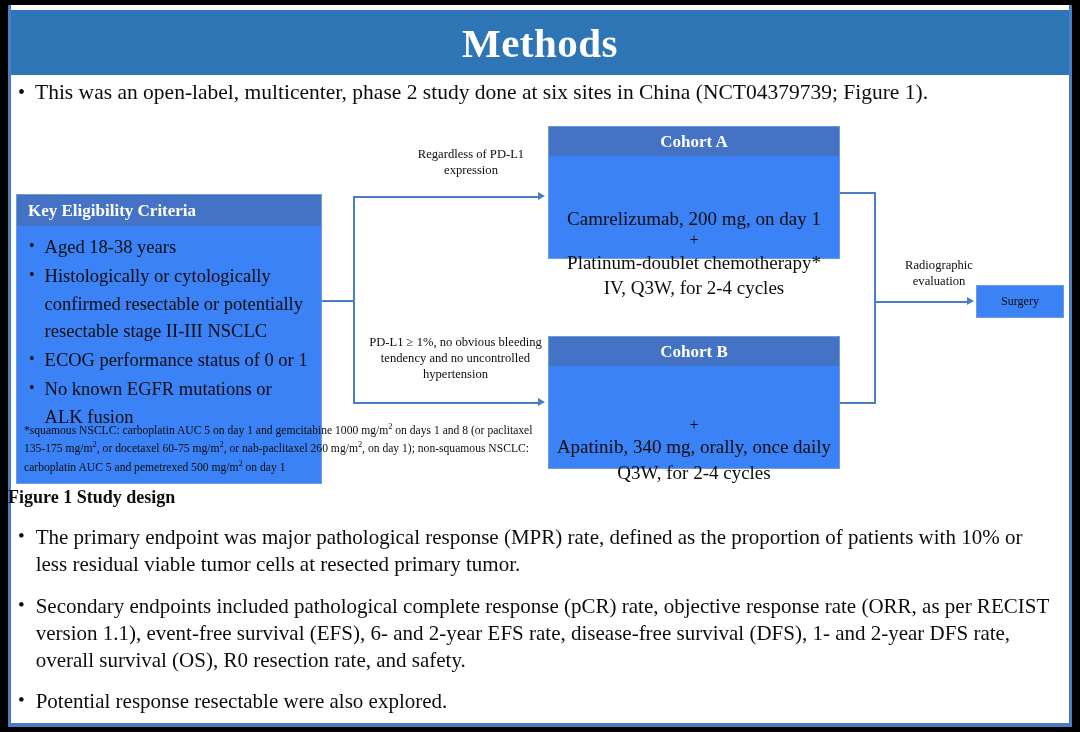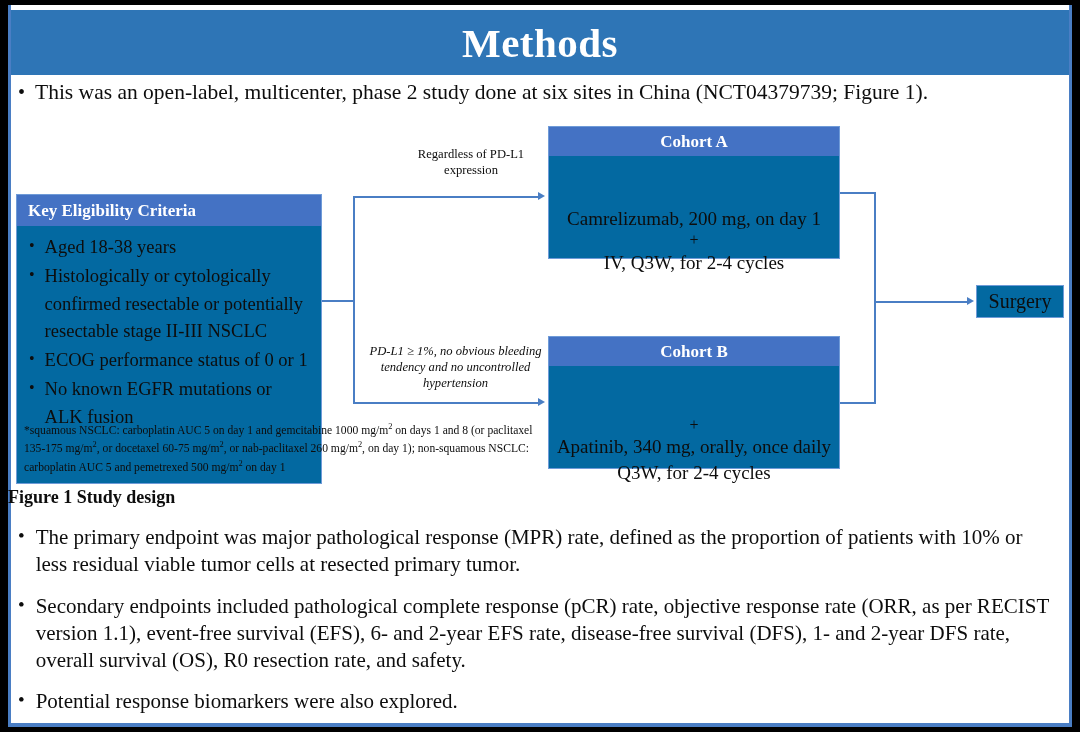--- a/index.html
+++ b/index.html
@@ -20,21 +20,21 @@
                 color:#fff;font-size:41px;font-weight:bold;letter-spacing:.5px;}
 
   
   .lead-bullet{position:absolute;left:18px;top:80px;width:1040px;
                display:flex;gap:10px;font-size:21.5px;color:#0d0d0d;line-height:1.2;}
   .lead-bullet .dot{font-size:20px;line-height:1.25;}
 
   
   .diagram{position:absolute;left:8px;top:118px;width:1064px;height:370px;}
 
-  .box{position:absolute;box-sizing:border-box;border:1px solid #6f9bd8;background:#0369a1;}
+  .box{position:absolute;box-sizing:border-box;border:1px solid #6f9bd8;background:#3b82f6;}
   .box-head{background:#4472c4;color:#fff;font-weight:bold;text-align:center;}
 
   
   #elig{left:8px;top:31px;width:306px;height:290px;border:1px solid #6f9bd8;margin-top:45px;}
   #elig .box-head{height:31px;line-height:31px;font-size:17px;text-align:left;padding-left:11px;}
   .elig-list{padding:8px 8px 0 6px;}
   .elig-item{display:flex;gap:10px;font-size:18.5px;color:#0d0d0d;line-height:1.5;
              padding-left:6px;margin-bottom:1px;}
   .elig-item .dot{font-size:16px;line-height:1.55;}
 
@@ -44,21 +44,21 @@
 
   
   #cohA{left:540px;top:8px;width:292px;height:133px;}
   #cohB{left:540px;top:218px;width:292px;height:133px;}
   .box-head.coh{height:29px;line-height:29px;font-size:17px;}
   .coh-body{padding:7px 6px 0;text-align:center;font-size:19px;color:#0d0d0d;line-height:1.33;margin-top:43px;}
   .coh-plus{font-size:16px;line-height:1.15;}
 
   
   #surgery{left:968px;top:167px;width:88px;height:33px;display:flex;align-items:center;
-           justify-content:center;font-size:20px;color:#0d0d0d;}
+           justify-content:center;font-size:12px;color:#0d0d0d;}
 
   
   .ln{position:absolute;background:#4a7ec4;}
   .h{height:1.6px;} .v{width:1.6px;}
   .arrow{position:absolute;width:0;height:0;border-top:4.5px solid transparent;
          border-bottom:4.5px solid transparent;border-left:7px solid #4a7ec4;}
 
   .edge-label{position:absolute;text-align:center;font-size:12.6px;color:#0d0d0d;line-height:1.28;}
 
   .fig-caption{position:absolute;left:0;top:487px;width:1064px;text-align:left;
@@ -112,61 +112,63 @@
 
     <div class="ln h" style="left:314px;top:182px;width:33px;"></div>
     <div class="ln v" style="left:345px;top:78px;height:105px;"></div>
     <div class="ln v" style="left:345px;top:182px;height:103px;"></div>
     <div class="ln h" style="left:345px;top:78px;width:186px;"></div>
     <div class="ln h" style="left:345px;top:284px;width:186px;"></div>
     <div class="arrow" style="left:530px;top:74px;"></div>
     <div class="arrow" style="left:530px;top:280px;"></div>
 
     <div class="edge-label" style="left:388px;top:28px;width:150px;">Regardless of PD-L1 expression</div>
-    <div class="edge-label" style="left:360px;top:225px;width:175px;font-style:italic;">PD-L1 ≥ 1%, no obvious bleeding tendency and no uncontrolled hypertension</div>
+    <div class="edge-label" style="left:360px;top:216px;width:175px;">PD-L1 ≥ 1%, no obvious bleeding tendency and no uncontrolled hypertension</div>
 
     <div class="box" id="cohA">
       <div class="box-head coh">Cohort A</div>
       <div class="coh-body">
         <div>Camrelizumab, 200 mg, on day 1</div>
         <div class="coh-plus">+</div>
+        <div>Platinum-doublet chemotherapy*</div>
         <div>IV, Q3W, for 2-4 cycles</div>
       </div>
     </div>
 
     <div class="box" id="cohB">
       <div class="box-head coh">Cohort B</div>
       <div class="coh-body">
         <div class="coh-plus">+</div>
         <div>Apatinib, 340 mg, orally, once daily</div>
         <div>Q3W, for 2-4 cycles</div>
       </div>
     </div>
 
     <div class="ln h" style="left:832px;top:74px;width:36px;"></div>
     <div class="ln h" style="left:832px;top:284px;width:36px;"></div>
     <div class="ln v" style="left:866px;top:74px;height:211px;"></div>
     <div class="ln h" style="left:866px;top:183px;width:95px;"></div>
     <div class="arrow" style="left:959px;top:179px;"></div>
 
+    <div class="edge-label" style="left:878px;top:139px;width:106px;">Radiographic evaluation</div>
 
     <div class="box" id="surgery">
       <span>Surgery</span>
     </div>
   </div>
 
   <div class="fig-caption" style="left:8px;">Figure 1 Study design</div>
 
   <div class="bullets">
     <div class="bullet">
       <span class="dot">•</span>
       <span>The primary endpoint was major pathological response (MPR) rate, defined as the proportion of patients with 10% or less residual viable tumor cells at resected primary tumor.</span>
     </div>
     <div class="bullet">
       <span class="dot">•</span>
       <span>Secondary endpoints included pathological complete response (pCR) rate, objective response rate (ORR, as per RECIST version 1.1), event-free survival (EFS), 6- and 2-year EFS rate, disease-free survival (DFS), 1- and 2-year DFS rate, overall survival (OS), R0 resection rate, and safety.</span>
     </div>
     <div class="bullet">
       <span class="dot">•</span>
-      <span>Potential response biomarkers were also explored.</span>
+      <span>Potential response resectable were also explored.</span>
     </div>
   </div>
 </div>
 
 </body></html>

